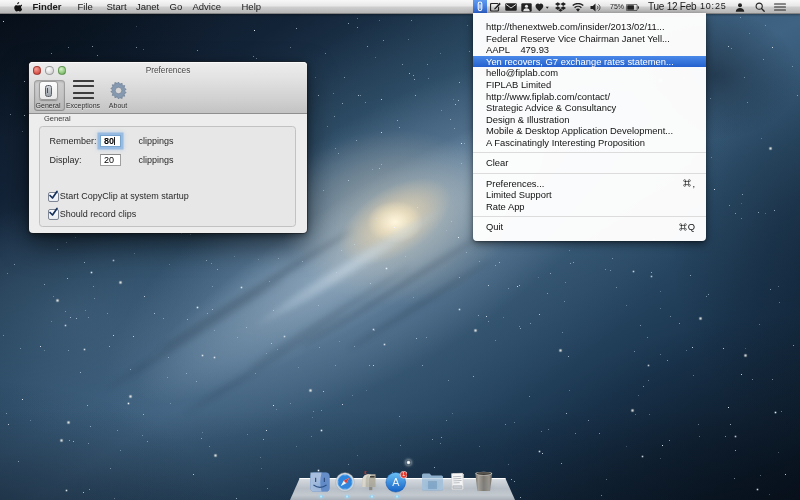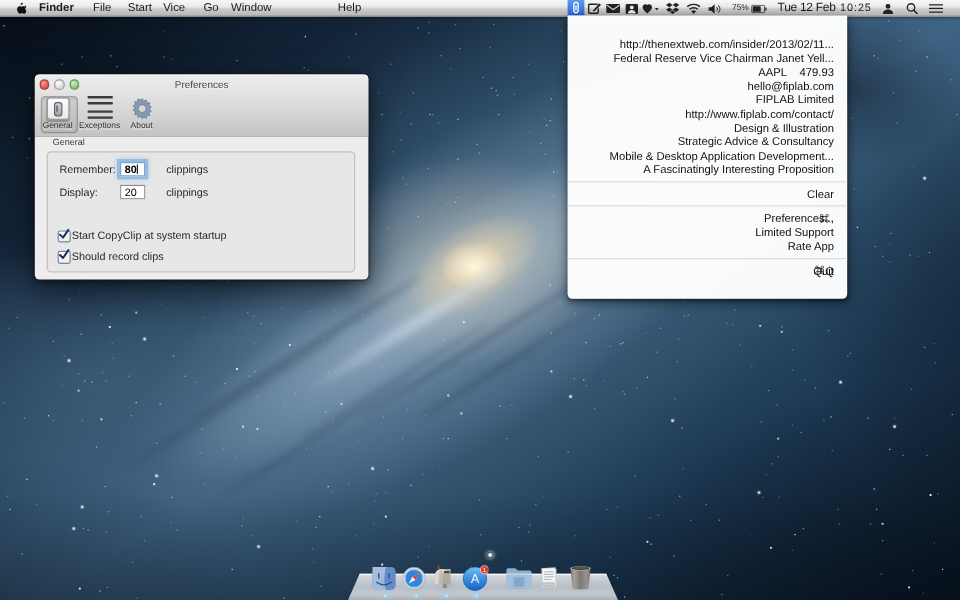--- a/index.html
+++ b/index.html
@@ -46,21 +46,21 @@
 
 #menubar{position:absolute;left:0;top:0;width:800px;height:13px;
  background:linear-gradient(#f8f8f8 0%,#e8e8e8 45%,#cecece 55%,#b6b6b6 100%);
  border-bottom:1px solid rgba(70,70,70,0.65);box-shadow:0 1px 2px rgba(0,0,0,0.35);font-size:9.5px;color:#1a1a1a;}
 #menubar .mi{position:absolute;top:0;height:13px;line-height:13px;}
 svg{display:block;}
 
 
 #dropdown{position:absolute;left:473px;top:13px;width:233px;background:rgba(254,254,254,0.98);
  border-radius:0 0 4px 4px;box-shadow:0 3px 9px rgba(0,0,0,0.5),0 1px 2px rgba(0,0,0,0.3);
- padding:18px 0;font-size:9.4px;color:#111;text-align:right;}
+ padding:8px 0;font-size:9.4px;color:#111;}
 #dropdown .it{height:11.6px;line-height:11.6px;padding-left:13px;padding-right:11px;white-space:nowrap;position:relative;}
 #dropdown .it .sc{position:absolute;right:11px;top:0;display:flex;align-items:center;height:11.6px;}
 #dropdown .hl{background:linear-gradient(#4a89e8,#2561ce);color:#fff;}
 #dropdown .sep{height:1px;background:#dcdcdc;margin:3.9px 0;}
 
 
 #prefs{position:absolute;left:29px;top:61.5px;width:278px;height:171.5px;border-radius:4px;
  background:#ededed;box-shadow:0 12px 28px rgba(0,0,0,0.55),0 2px 6px rgba(0,0,0,0.4),0 0 0 1px rgba(40,40,40,0.45);
  font-size:9px;color:#222;}
 #ptitle{position:absolute;left:0;top:0;width:278px;height:51px;border-radius:4px 4px 0 0;
@@ -290,24 +290,24 @@
 
   <div id="menubar">
     <div class="mi" style="left:13px;top:2.2px;">
       <svg width="9" height="10" viewBox="0 0 17 20">
           <path fill="#111" d="M11.8 0c.1 1.1-.3 2.2-1 3-.7.9-1.9 1.5-3 1.4-.1-1 .4-2.1 1-2.9C9.5.7 10.7.1 11.8 0zM15 7.1c-1.5-.9-3.4-.7-4.7-.1-.6.3-1.2.3-1.9 0C7.1 6.4 5.5 6.2 4 7.2 1.6 8.8 1.4 13 3.3 16.2c.8 1.4 2 2.9 3.5 2.8.7 0 1.1-.2 1.6-.4.5-.2 1-.4 1.8-.4s1.2.2 1.7.4c.5.2 1 .4 1.7.4 1.5 0 2.7-1.6 3.5-3 .4-.8.6-1.2.9-2-2.3-.9-3.2-4.2-1.4-6 .4-.5.9-.7 1.4-.9-.3-.8-1.1-1.5-2-2z"></path>
         </svg>
     </div>
     <div class="mi" style="left:32.5px;font-weight:bold;">Finder</div>
     <div class="mi" style="left:77.5px;">File</div>
     <div class="mi" style="left:106.5px;">Start</div>
-    <div class="mi" style="left:136px;">Vice</div>
+    <div class="mi" style="left:136px;">Janet</div>
     <div class="mi" style="left:169.5px;">Go</div>
-    <div class="mi" style="left:192.5px;">Window</div>
-    <div class="mi" style="left:241.5px;margin-left:40px;">Help</div>
+    <div class="mi" style="left:192.5px;">Advice</div>
+    <div class="mi" style="left:241.5px;">Help</div>
 
     <div class="mi" style="left:472.5px;width:14px;height:13px;background:linear-gradient(#5f9aef,#2f66d0);">
       <svg width="14" height="13" viewBox="0 0 14 13">
           <rect x="5.2" y="2" width="3.6" height="8.6" rx="1.8" fill="none" stroke="#fff" stroke-width="1.1"></rect>
           <line x1="7" y1="4.4" x2="7" y2="8.8" stroke="#fff" stroke-width="1"></line>
         </svg>
     </div>
     <div class="mi" style="left:489.5px;top:2px;">
       <svg width="12" height="10" viewBox="0 0 24 20">
           <rect x="1" y="3" width="16" height="15" rx="2" fill="none" stroke="#222" stroke-width="2.4"></rect>
@@ -381,25 +381,26 @@
             <rect x="0" y="13" width="24" height="2.2" rx="1.1"></rect>
           </g>
         </svg>
     </div>
   </div>
 
   <div id="dropdown">
     <div class="it">http://thenextweb.com/insider/2013/02/11...</div>
     <div class="it">Federal Reserve Vice Chairman Janet Yell...</div>
     <div class="it">AAPL&nbsp;&nbsp;&nbsp;&nbsp;479.93</div>
+    <div class="it hl">Yen recovers, G7 exchange rates statemen...</div>
     <div class="it">hello@fiplab.com</div>
     <div class="it">FIPLAB Limited</div>
     <div class="it">http://www.fiplab.com/contact/</div>
+    <div class="it">Strategic Advice &amp; Consultancy</div>
     <div class="it">Design &amp; Illustration</div>
-    <div class="it">Strategic Advice &amp; Consultancy</div>
     <div class="it">Mobile &amp; Desktop Application Development...</div>
     <div class="it">A Fascinatingly Interesting Proposition</div>
     <div class="sep"></div>
     <div class="it">Clear</div>
     <div class="sep"></div>
     <div class="it">Preferences...<span class="sc">
           <svg width="8" height="8" viewBox="0 0 20 20" style="display:inline-block;vertical-align:-1px;">
             <g fill="none" stroke="#111" stroke-width="1.5">
               <rect x="6.4" y="6.4" width="7.2" height="7.2"></rect>
               <circle cx="4.2" cy="4.2" r="2.5"></circle>

